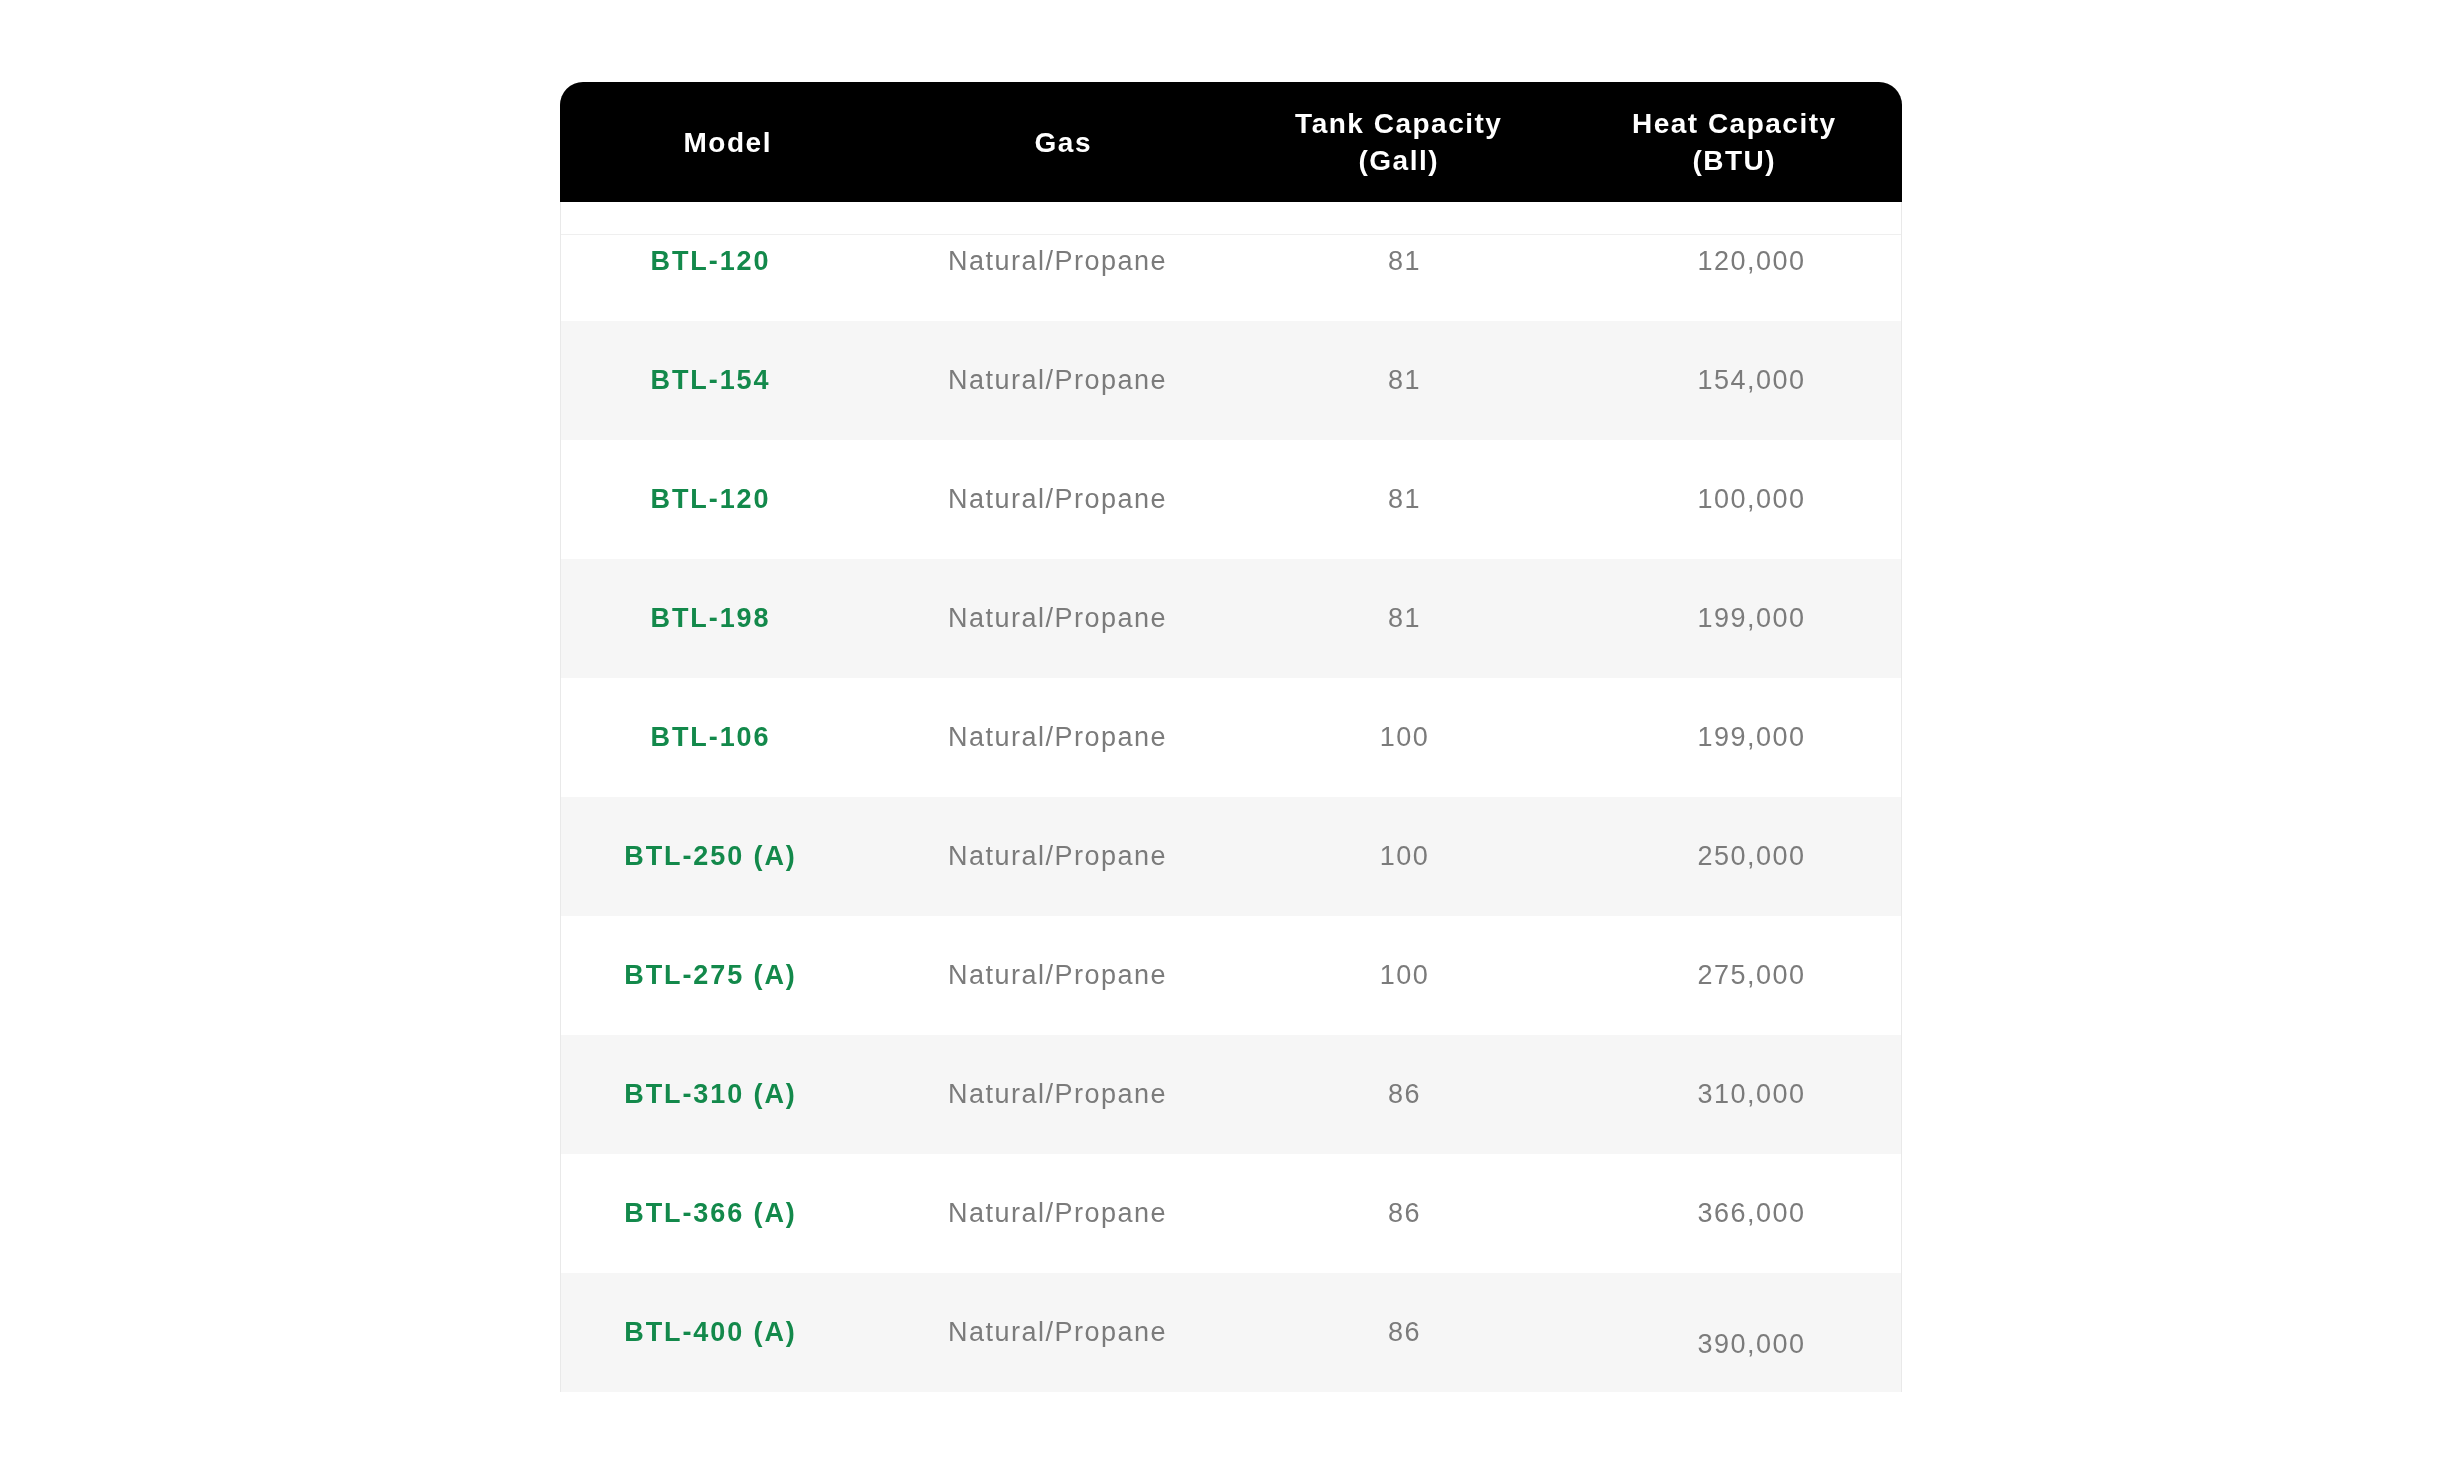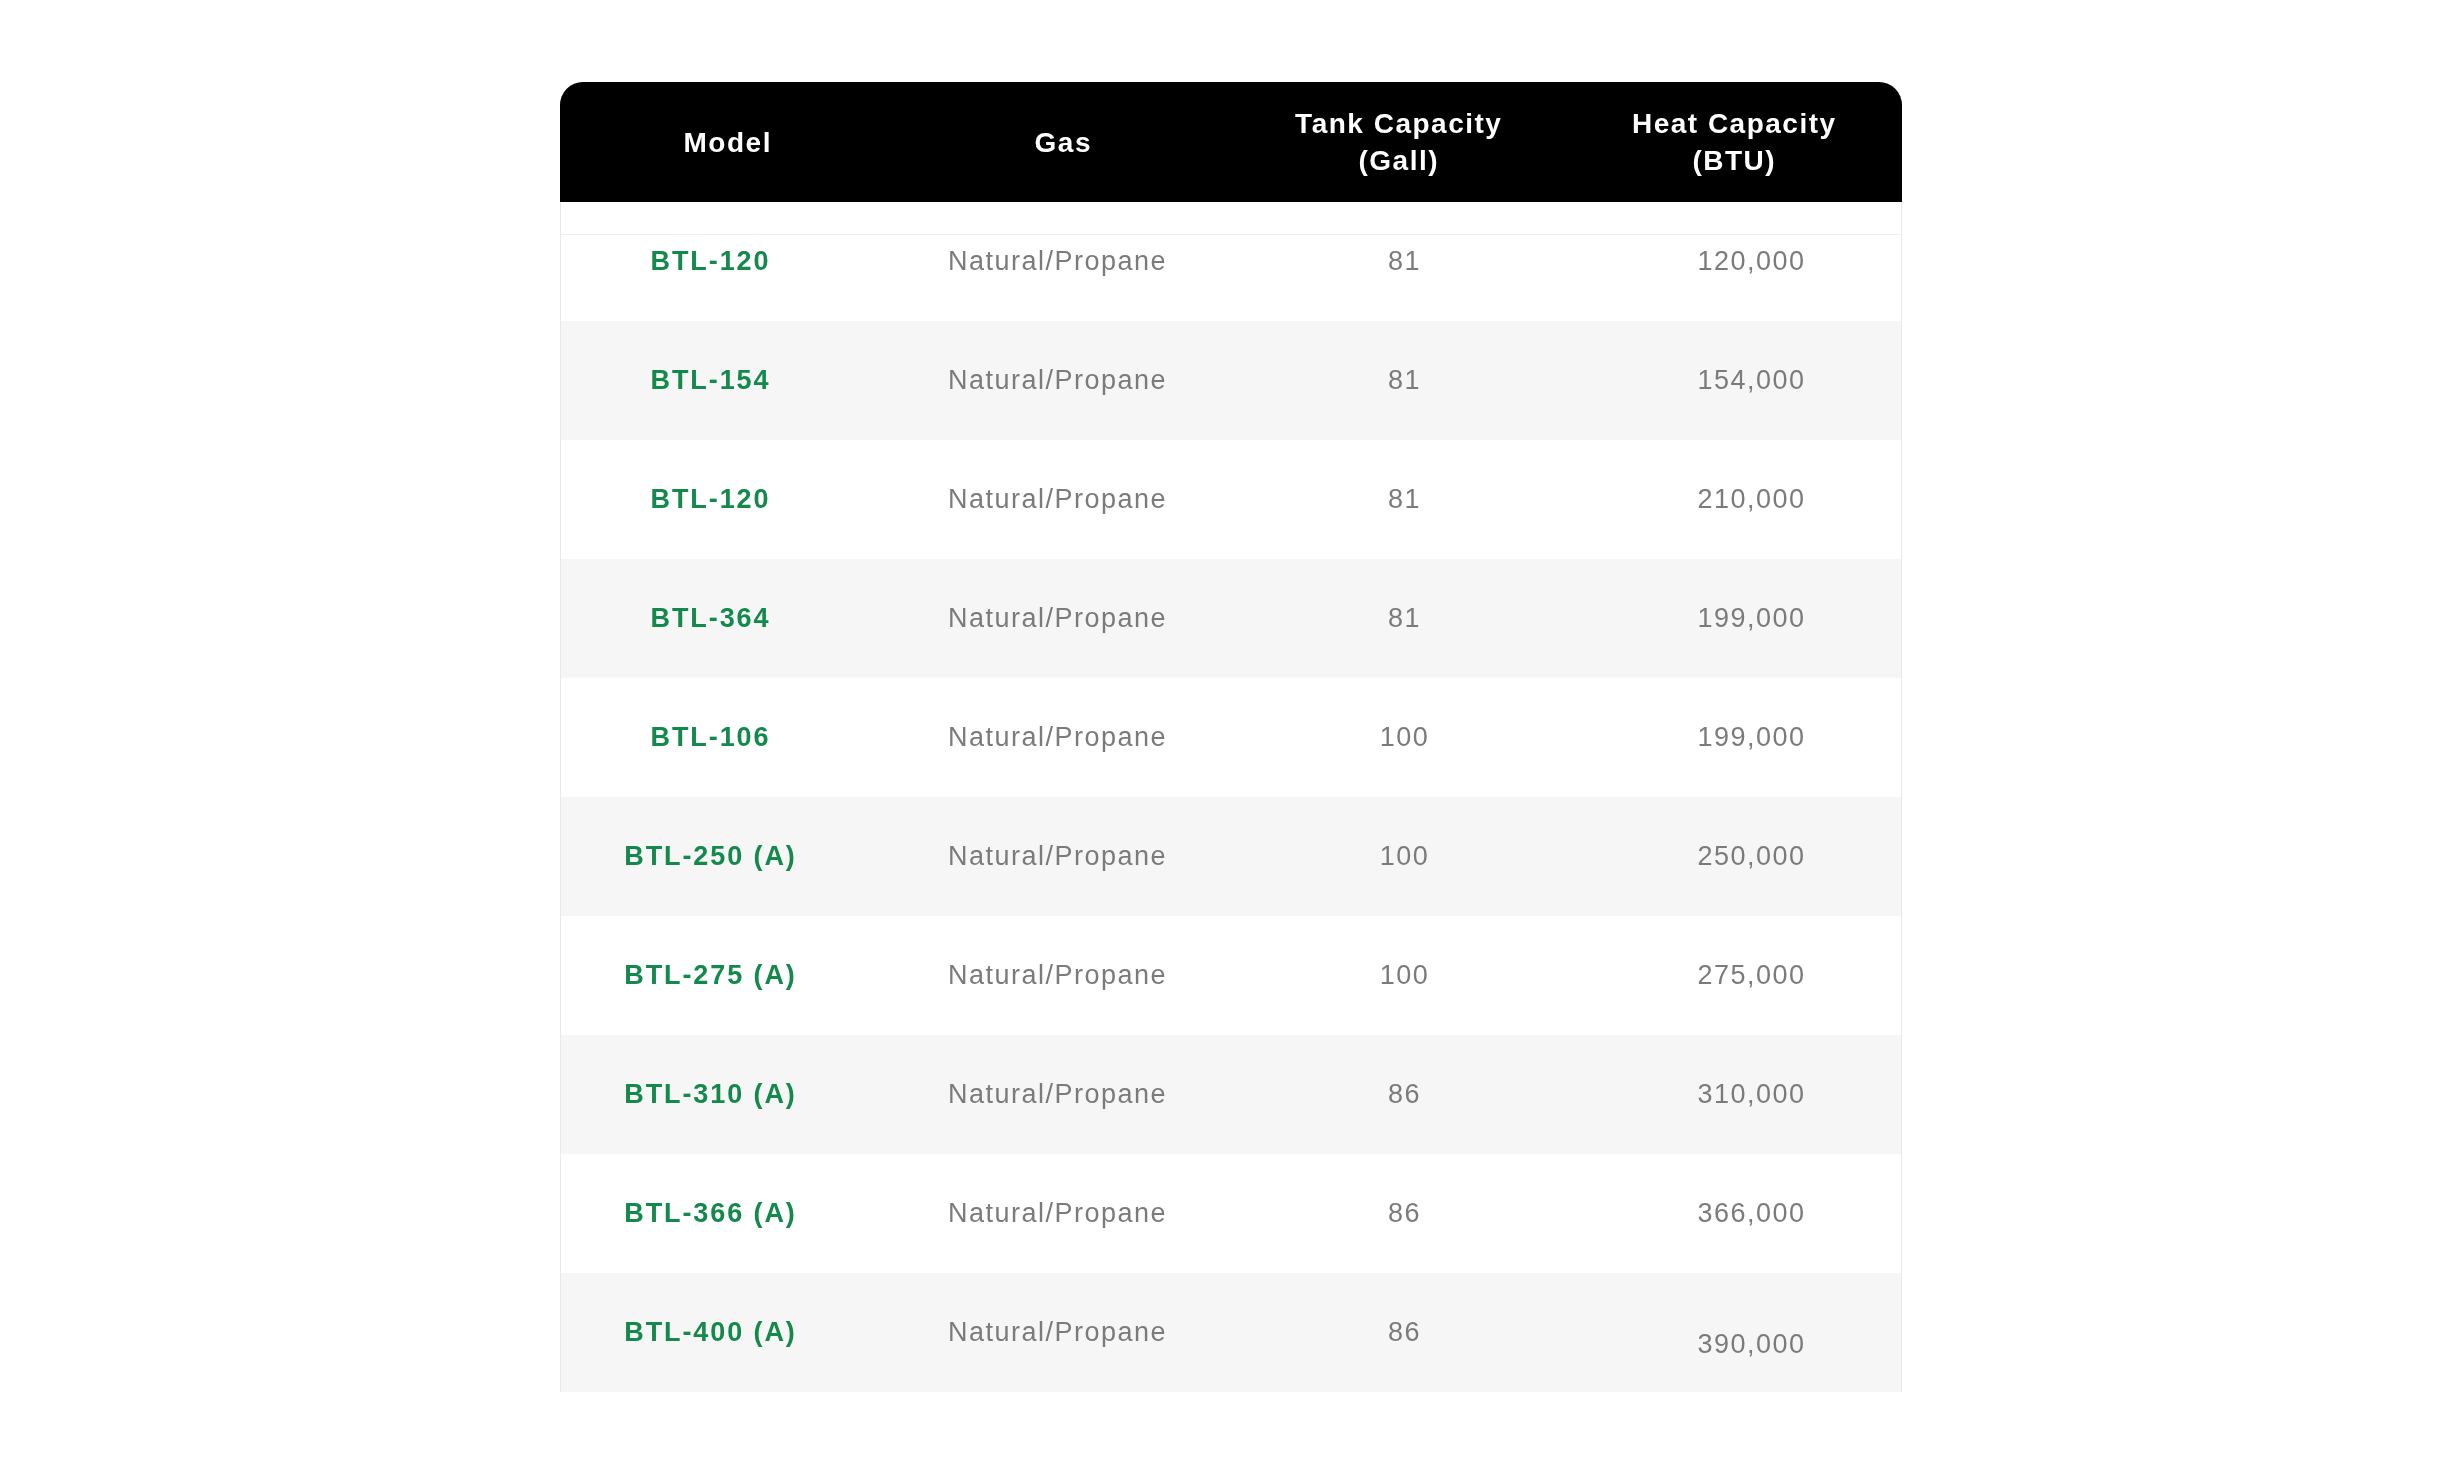--- a/index.html
+++ b/index.html
@@ -116,24 +116,24 @@
         <div class="row">
         <div class="cell model">BTL-154</div>
         <div class="cell gas">Natural/Propane</div>
         <div class="cell tank">81</div>
         <div class="cell heat">154,000</div>
       </div>
         <div class="row">
         <div class="cell model">BTL-120</div>
         <div class="cell gas">Natural/Propane</div>
         <div class="cell tank">81</div>
-        <div class="cell heat">210,000</div>
+        <div class="cell heat">100,000</div>
       </div>
         <div class="row">
-        <div class="cell model">BTL-364</div>
+        <div class="cell model">BTL-198</div>
         <div class="cell gas">Natural/Propane</div>
         <div class="cell tank">81</div>
         <div class="cell heat">199,000</div>
       </div>
         <div class="row">
         <div class="cell model">BTL-106</div>
         <div class="cell gas">Natural/Propane</div>
         <div class="cell tank">100</div>
         <div class="cell heat">199,000</div>
       </div>

